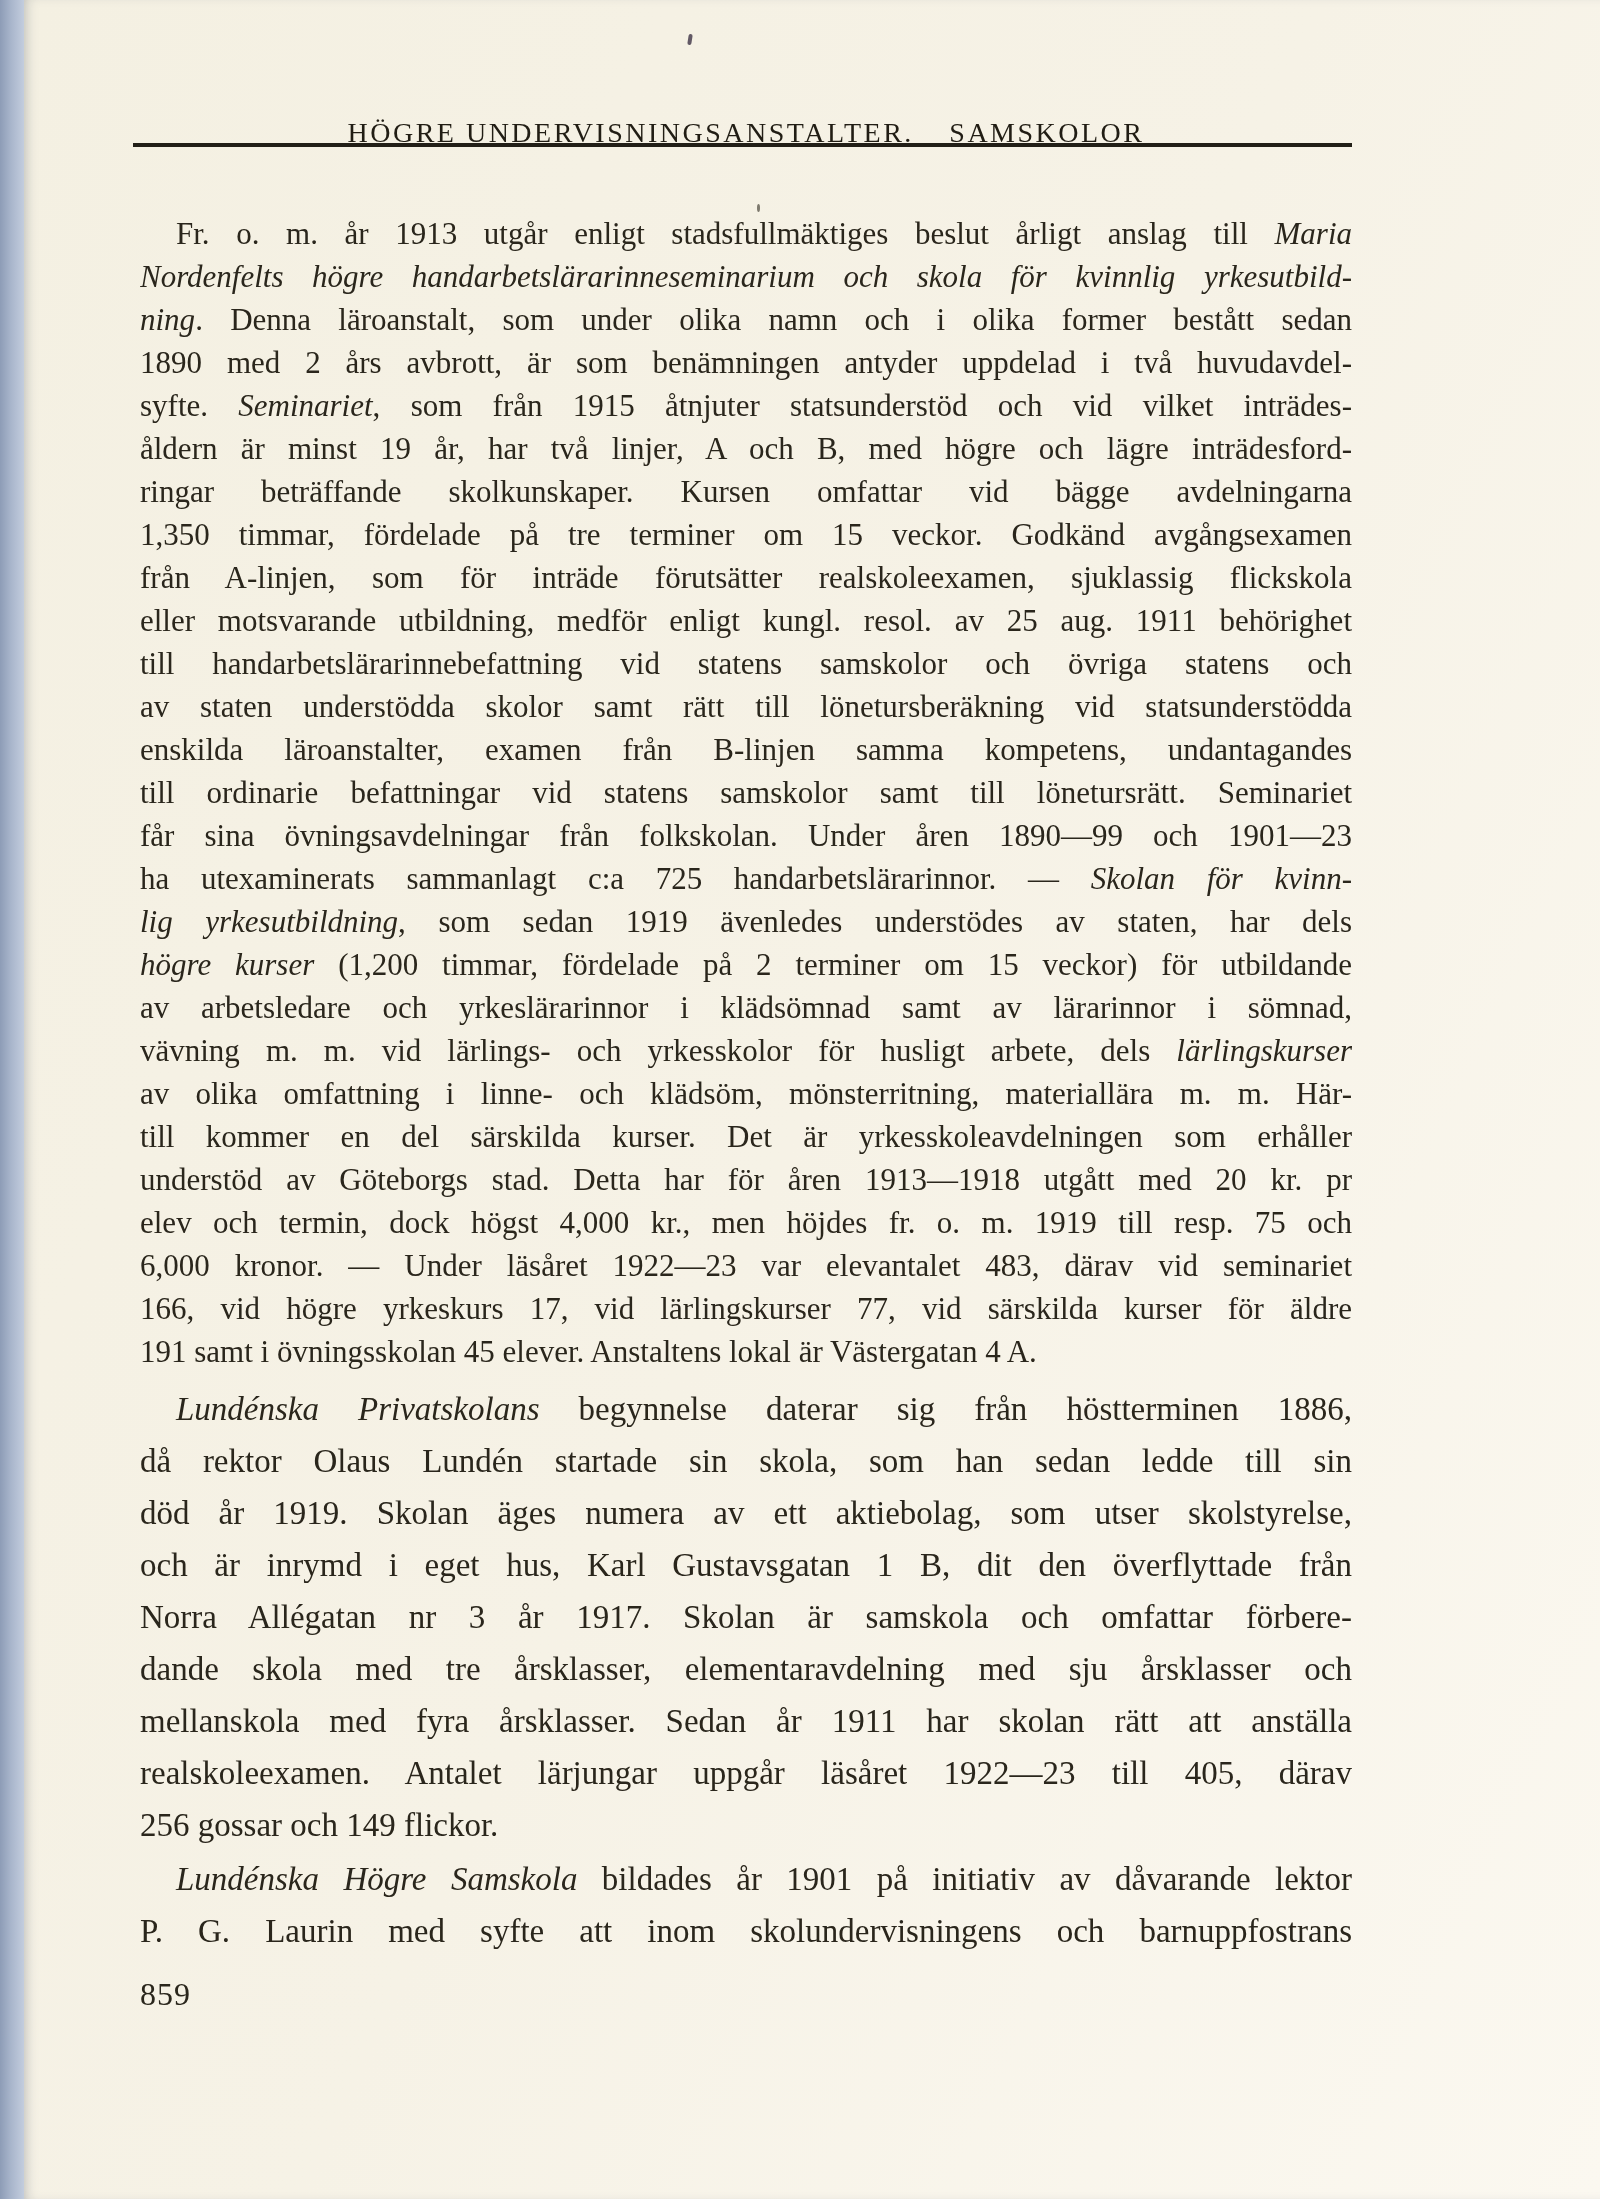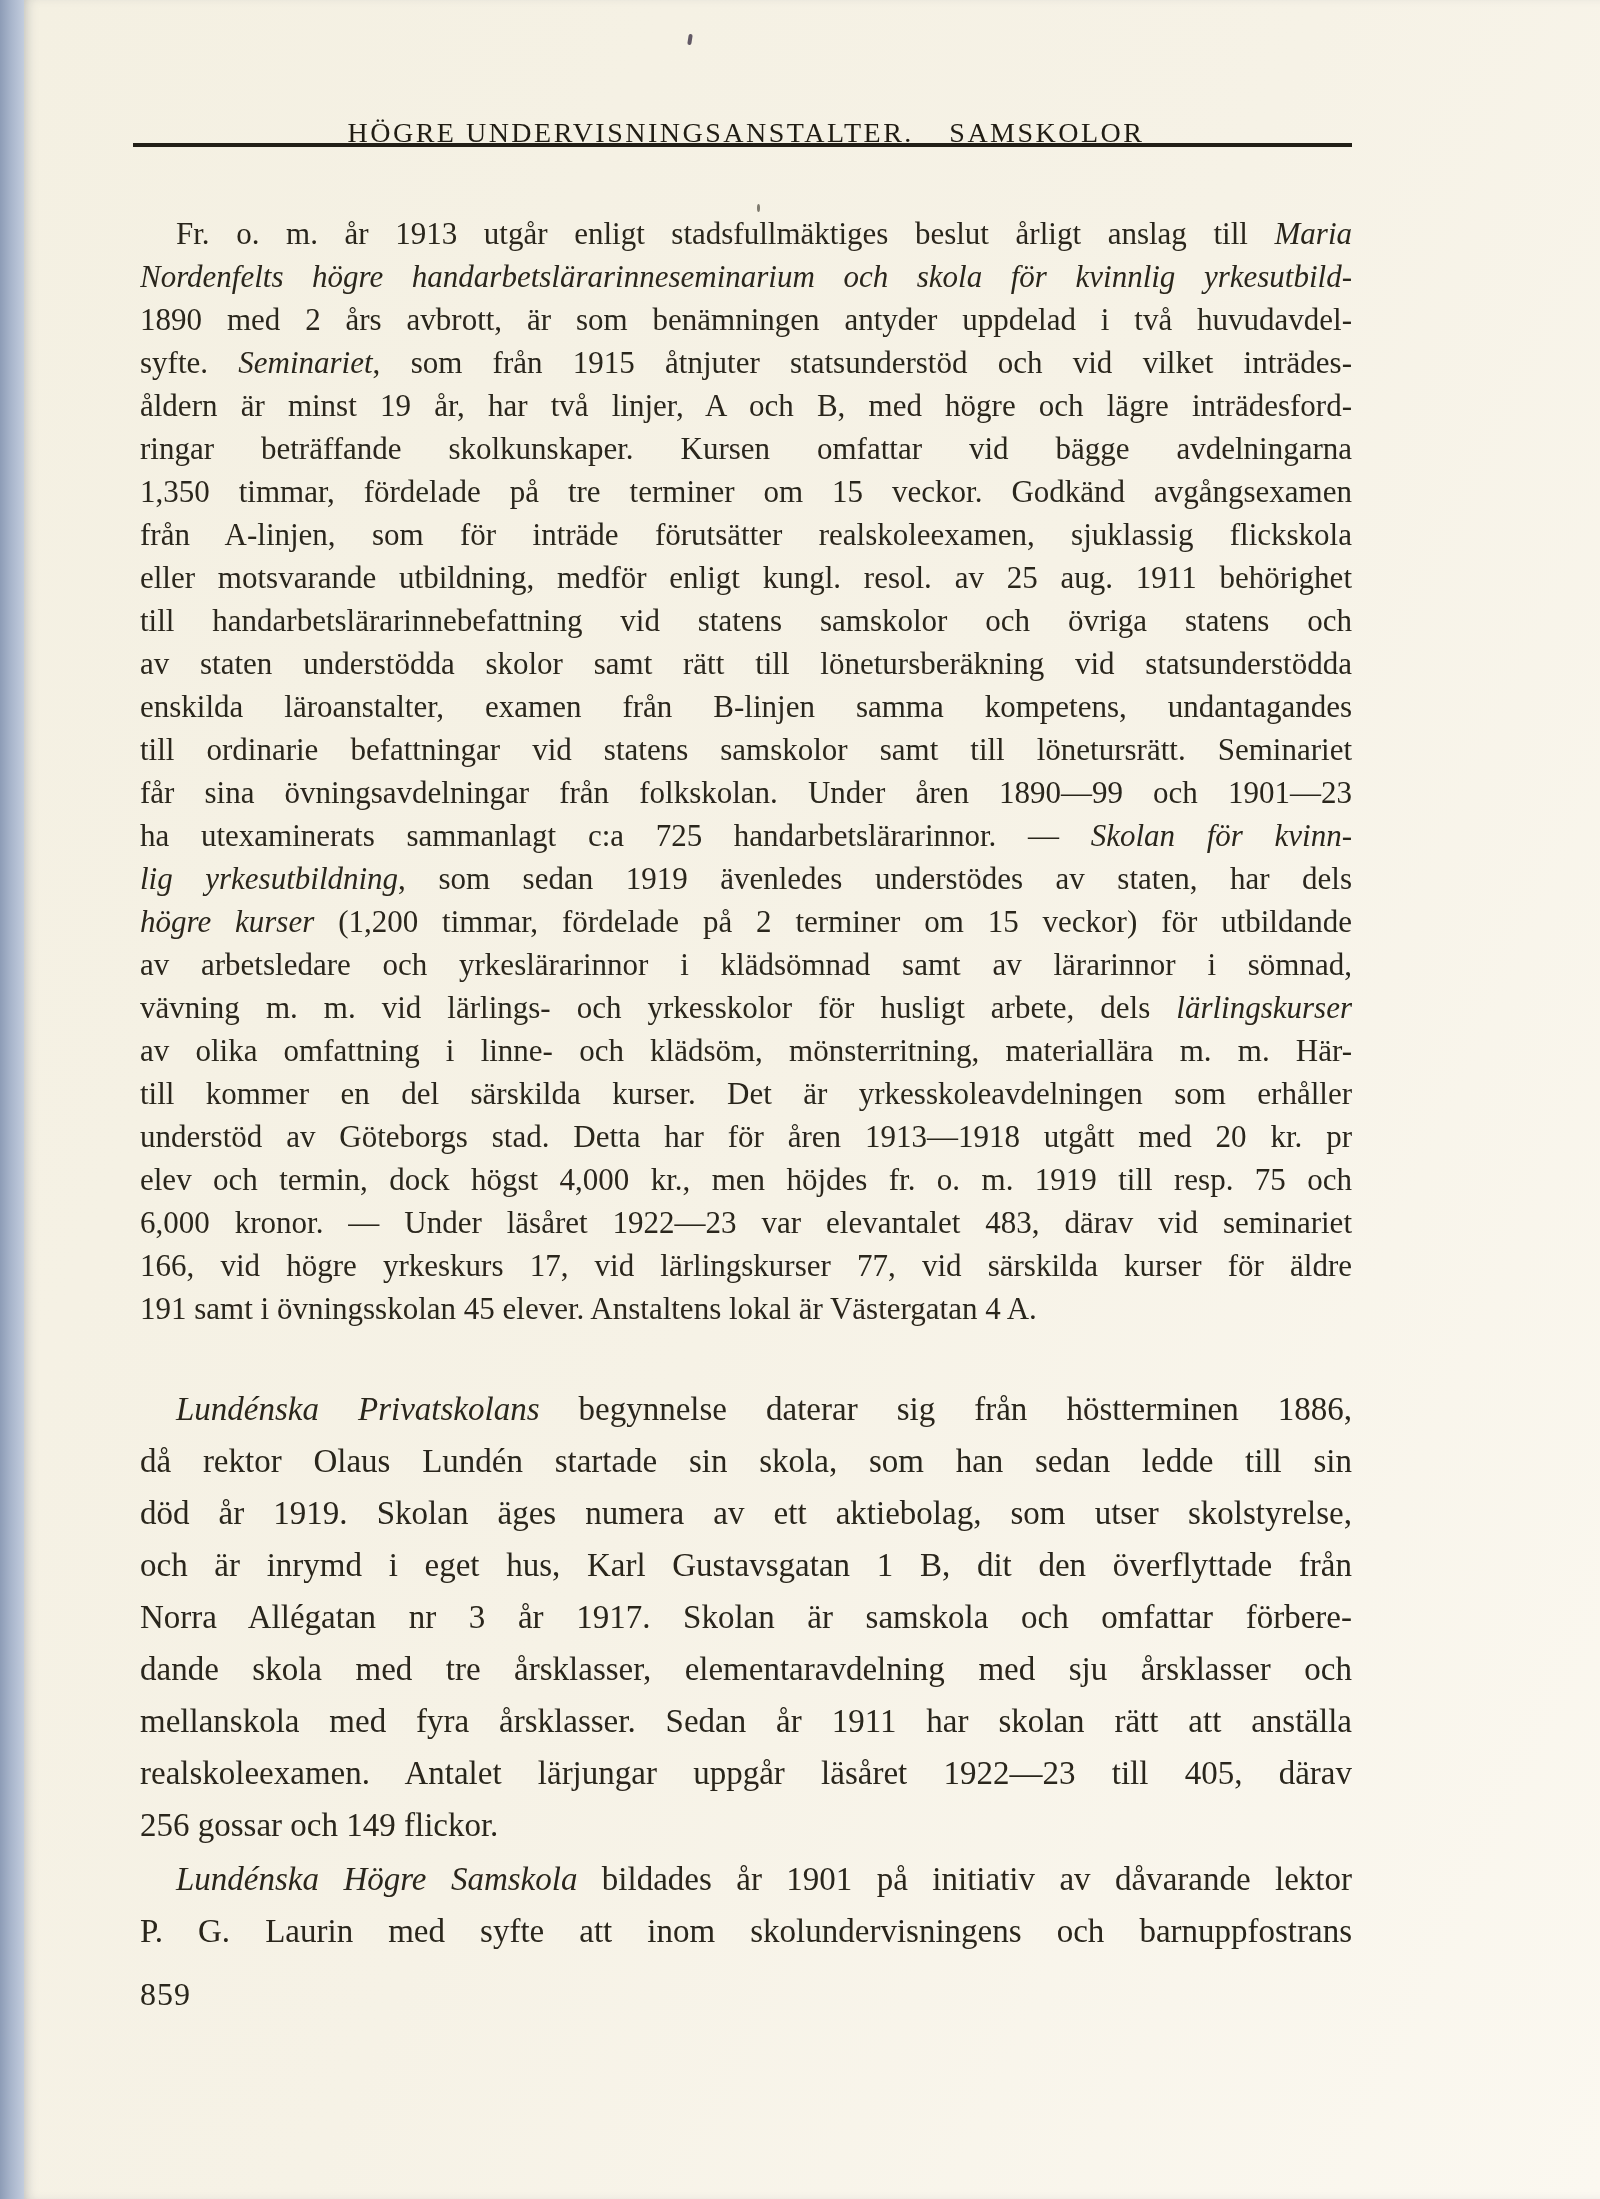--- a/index.html
+++ b/index.html
@@ -68,20 +68,21 @@
 
   <div class="running-header">
     <span class="hpart">HÖGRE UNDERVISNINGSANSTALTER.</span>
     <span class="hpart">SAMSKOLOR</span>
   </div>
   <div class="rule"></div>
 
   <div class="para p1">
     <div class="line indent"><span>Fr. o. m. år 1913 utgår enligt stadsfullmäktiges beslut årligt anslag till </span><span class="it">Maria</span></div>
     <div class="line"><span class="it">Nordenfelts högre handarbetslärarinneseminarium och skola för kvinnlig yrkesutbild-</span></div>
+    <div class="line"><span class="it">ning</span><span>.  Denna läroanstalt, som under olika namn och i olika former bestått sedan</span></div>
     <div class="line"><span>1890 med 2 års avbrott, är som benämningen antyder uppdelad i två huvudavdel-</span></div>
     <div class="line"><span>syfte.  </span><span class="it">Seminariet</span><span>, som från 1915 åtnjuter statsunderstöd och vid vilket inträdes-</span></div>
     <div class="line"><span>åldern är minst 19 år, har två linjer, A och B, med högre och lägre inträdesford-</span></div>
     <div class="line"><span>ringar beträffande skolkunskaper.  Kursen omfattar vid bägge avdelningarna</span></div>
     <div class="line"><span>1,350 timmar, fördelade på tre terminer om 15 veckor.  Godkänd avgångsexamen</span></div>
     <div class="line"><span>från A-linjen, som för inträde förutsätter realskoleexamen, sjuklassig flickskola</span></div>
     <div class="line"><span>eller motsvarande utbildning, medför enligt kungl. resol. av 25 aug. 1911 behörighet</span></div>
     <div class="line"><span>till handarbetslärarinnebefattning vid statens samskolor och övriga statens och</span></div>
     <div class="line"><span>av staten understödda skolor samt rätt till lönetursberäkning vid statsunderstödda</span></div>
     <div class="line"><span>enskilda läroanstalter, examen från B-linjen samma kompetens, undantagandes</span></div>

